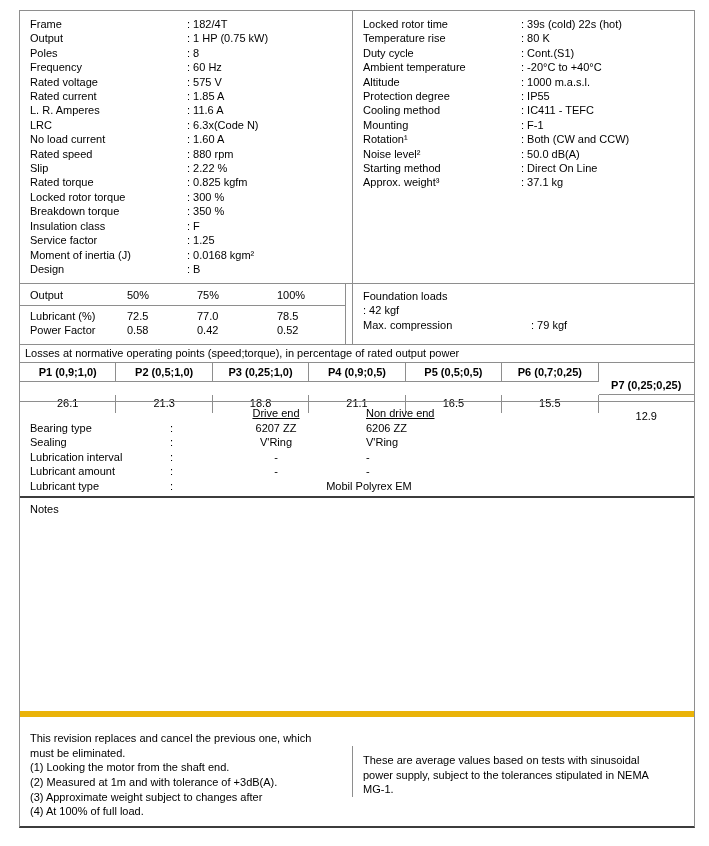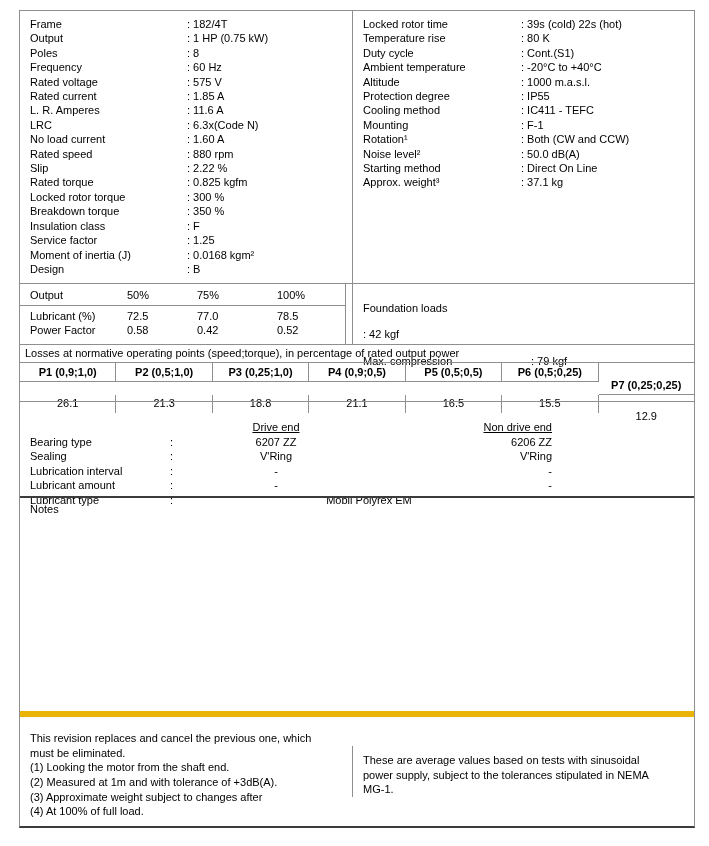--- a/index.html
+++ b/index.html
@@ -20,37 +20,37 @@
   .spec-col-right .slabel { width:158px; }
   .sval { flex:1; }
   
   .s-mid { height:61px; border-top:1px solid #8e8e8e; display:flex; }
   .outbox { width:326px; border-right:1px solid #8e8e8e; }
   .midgap { width:6px; }
   .fndbox { flex:1; border-left:1px solid #8e8e8e; padding:5px 0 0 10px; }
   .orow { display:flex; padding-left:10px; line-height:14px; }
   .orow .oc0 { width:97px; } .orow .oc1 { width:70px; } .orow .oc2 { width:80px; } .orow .oc3 { flex:1; }
   .ohead { padding-top:4px; padding-bottom:3px; border-bottom:1px solid #8e8e8e; margin-bottom:3px; }
-  .frow { display:flex; line-height:14.4px;margin-top:12px; }
+  .frow { display:flex; line-height:14.4px; }
   .flabel { width:168px; flex:none; }
   
   .s-loss { height:57px; border-top:1px solid #8e8e8e; }
   .loss-title { height:18px; line-height:17px; padding-left:5px; border-bottom:1px solid #8e8e8e; }
   .loss-grid { display:flex; }
   .loss-cell { flex:1; text-align:center; border-right:1px solid #8e8e8e; }
   .loss-cell:last-child { border-right:none;margin-top:13px; }
   .loss-head .loss-cell { height:19px; line-height:18px; border-bottom:1px solid #8e8e8e;font-weight:bold; }
   .loss-vals .loss-cell { height:18px; line-height:16px; }
   
-  .s-brg { height:95px; border-top:1px solid #8e8e8e; padding-top:18px; }
+  .s-brg { height:95px; border-top:1px solid #8e8e8e; padding-top:4px; }
   .brow { display:flex; line-height:14.6px; }
   .bl { width:150px; flex:none; padding-left:10px; }
   .bc { width:16px; flex:none; }
   .bde { width:180px; flex:none; text-align:center; }
-  .bnde { width:186px; flex:none; text-align:right; }
+  .bnde { width:186px; flex:none; text-align:left; }
   .bspan { width:366px; flex:none; text-align:center; }
   .u { text-decoration:underline; }
   
   .s-notes { height:215px; border-top:2px solid #3c3c3c; padding:5px 0 0 10px; }
   
   .s-foot { flex:1; border-top:6px solid #eab308; display:flex;align-items:center; }
   .foot-left { width:332px; padding:7px 8px 0 10px; }
   .foot-right { flex:1; border-left:1px solid #8e8e8e; padding:7px 8px 0 10px; }
   .fline { line-height:14.6px; white-space:nowrap; }
 </style>
@@ -223,21 +223,21 @@
   </div>
 
   <div class="s-loss">
     <div class="loss-title">Losses at normative operating points (speed;torque), in percentage of rated output power</div>
     <div class="loss-grid loss-head">
       <div class="loss-cell">P1 (0,9;1,0)</div>
       <div class="loss-cell">P2 (0,5;1,0)</div>
       <div class="loss-cell">P3 (0,25;1,0)</div>
       <div class="loss-cell">P4 (0,9;0,5)</div>
       <div class="loss-cell">P5 (0,5;0,5)</div>
-      <div class="loss-cell">P6 (0,5;0,25)</div>
+      <div class="loss-cell">P6 (0,7;0,25)</div>
       <div class="loss-cell">P7 (0,25;0,25)</div>
     </div>
     <div class="loss-grid loss-vals">
       <div class="loss-cell">26.1</div>
       <div class="loss-cell">21.3</div>
       <div class="loss-cell">18.8</div>
       <div class="loss-cell">21.1</div>
       <div class="loss-cell">16.5</div>
       <div class="loss-cell">15.5</div>
       <div class="loss-cell">12.9</div>

